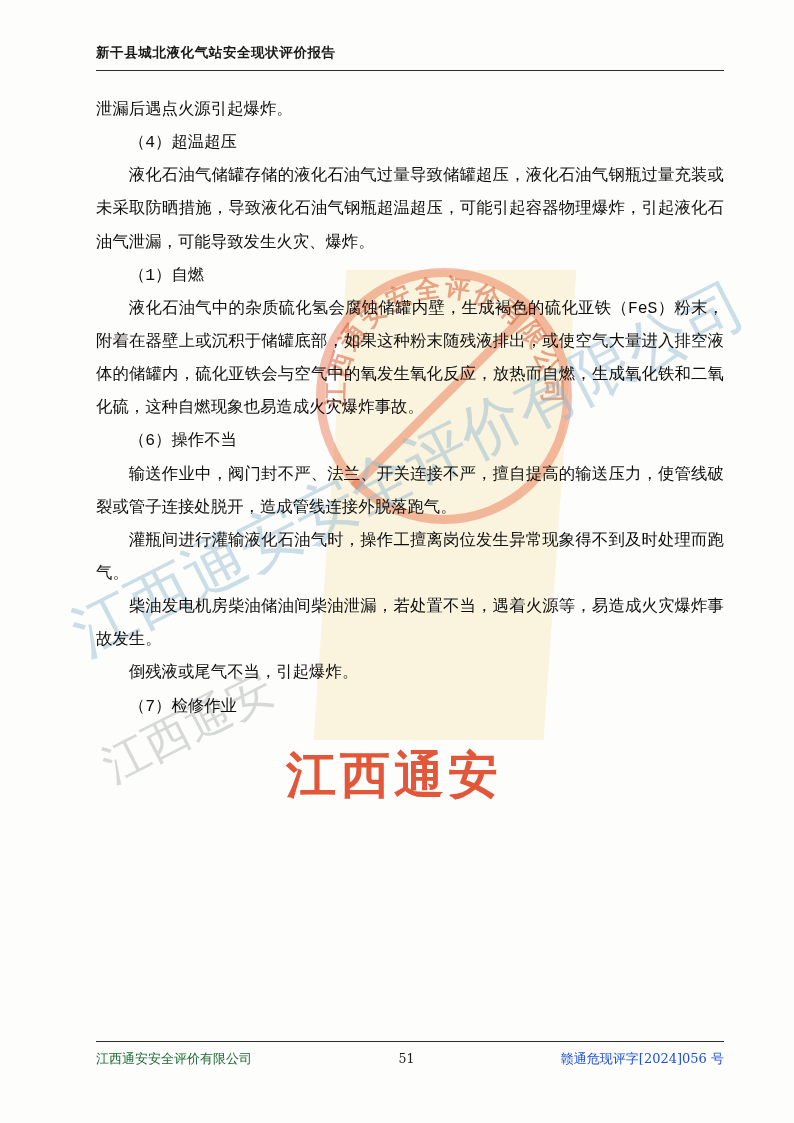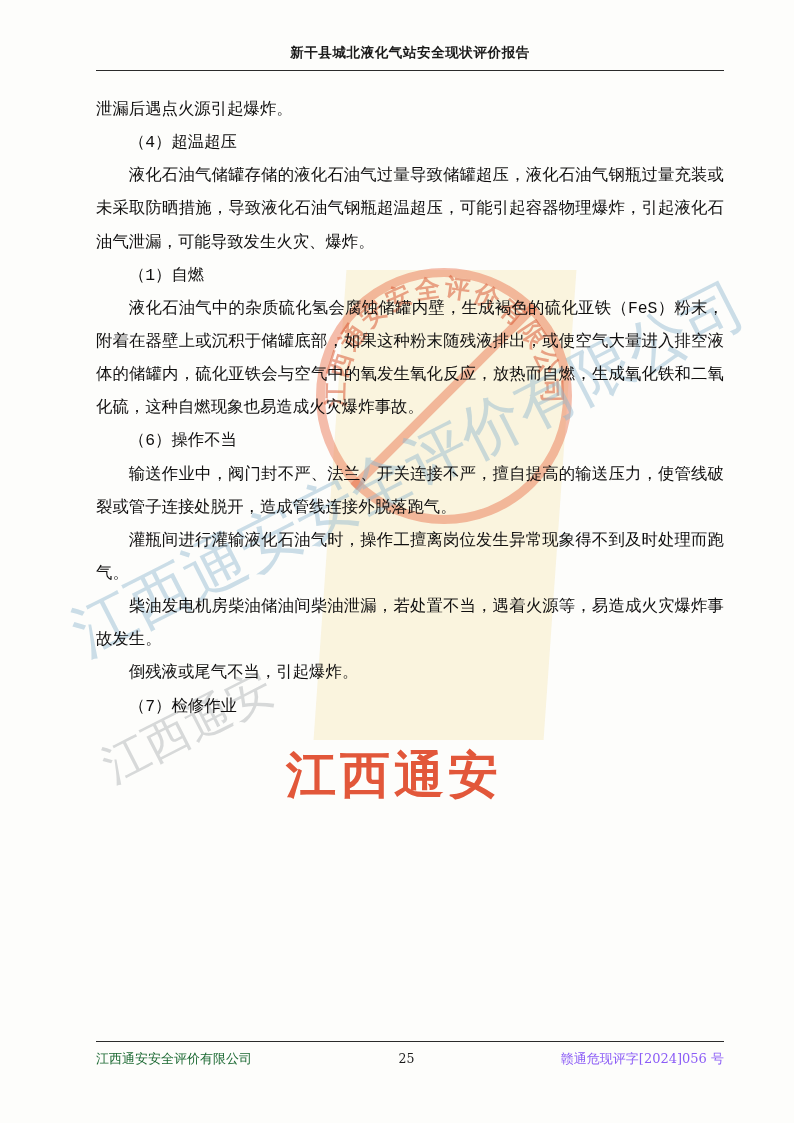--- a/index.html
+++ b/index.html
@@ -24,21 +24,21 @@
   .page-inner {
     position: absolute;
     left: 96px;
     top: 44px;
     width: 628px;
     height: 1040px;
   }
 
   
   .doc-header {
-    text-align: center;
+    text-align: left;
     font-size: 13.5px;
     font-weight: bold;
     color: #1a1a1a;
     letter-spacing: 0.6px;
     padding-bottom: 8px;
     font-family: "DejaVu Serif", "Liberation Serif", serif;
   }
   .header-rule {
     border: none;
     border-top: 1px solid #2b2b2b;
@@ -176,21 +176,21 @@
     width: 628px;
     display: flex;
     justify-content: space-between;
     align-items: baseline;
     font-size: 13px;
     color: #141414;
     font-family: "DejaVu Serif", "Liberation Serif", serif;
   }
   .footer-left { color: #1d6a34; }
   .footer-center { font-size: 12.5px; color: #1a1a1a; }
-  .footer-right { color: #8b5cf6; }
+  .footer-right { color: #1d4ed8; }
 </style>
 </head>
 <body>
 
 <div class="page">
 
   <div class="watermark">
     <div class="wm-yellow"></div>
 
     <div class="wm-stamp"></div>
@@ -224,17 +224,17 @@
       <p class="para indent">灌瓶间进行灌输液化石油气时，操作工擅离岗位发生异常现象得不到及时处理而跑气。</p>
       <p class="para indent">柴油发电机房柴油储油间柴油泄漏，若处置不当，遇着火源等，易造成火灾爆炸事故发生。</p>
       <p class="para indent">倒残液或尾气不当，引起爆炸。</p>
       <p class="para indent">（7）检修作业</p>
     </div>
   </div>
 
   <div class="footer-rule"></div>
   <div class="doc-footer">
     <span class="footer-left">江西通安安全评价有限公司</span>
-    <span class="footer-center">25</span>
+    <span class="footer-center">51</span>
     <span class="footer-right">赣通危现评字[2024]056 号</span>
   </div>
 
 </div>
 
 </body></html>

